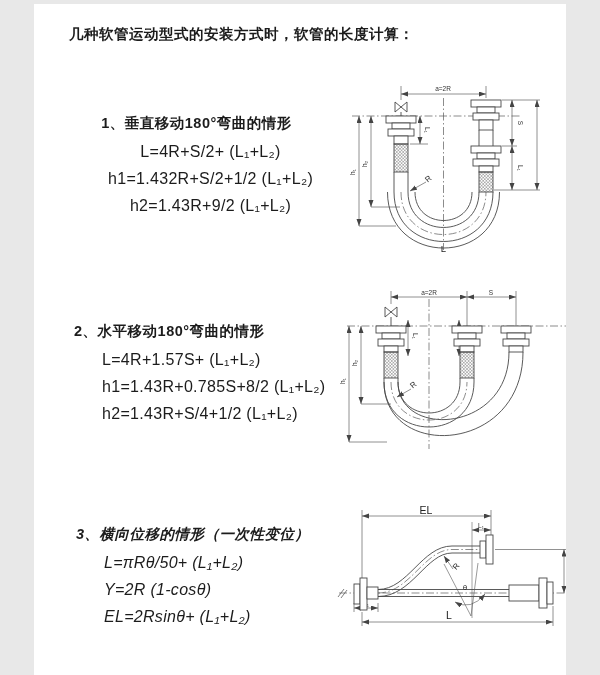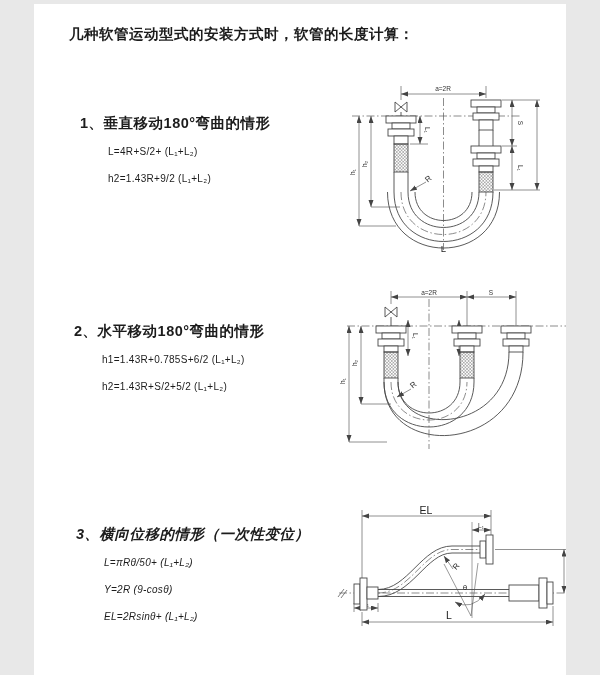--- a/index.html
+++ b/index.html
@@ -4,38 +4,39 @@
 <style>
   html,body{margin:0;padding:0;background:#e8e8e8;}
   .page{
     position:relative;width:532px;height:675px;background:#ffffff;
     font-family:"Liberation Sans","DejaVu Sans",sans-serif;color:#1c1c1c;
     overflow:hidden;margin:4px auto;
   }
   .doc-title{position:absolute;left:35px;top:21px;font-size:14.5px;font-weight:600;letter-spacing:.5px;}
   .sec{position:absolute;}
   .sec .heading{font-size:14.5px;font-weight:600;letter-spacing:.5px;margin:0 0 12px 0;}
-  .sec .formula{font-size:10px;letter-spacing:.3px;margin:0 0 13px 28px;line-height:14px;white-space:pre;}
+  .sec .formula{font-size:16px;letter-spacing:.3px;margin:0 0 13px 28px;line-height:14px;white-space:pre;}
   .diagram{position:absolute;}
   .diagram text{font-family:"Liberation Sans","DejaVu Sans",sans-serif;}
   .dim{font-size:6.5px;fill:#333;}
   .dim-md{font-size:8px;fill:#2a2a2a;}
   .dim-lg{font-size:9.5px;fill:#222;}
   .dim-xl{font-size:10.5px;fill:#222;}
 </style>
 </head>
 <body>
 
 <div class="page">
 
   <div class="doc-title">几种软管运动型式的安装方式时，软管的长度计算：</div>
 
-  <div class="sec" style="left:46px;top:110px;">
+  <div class="sec" style="left:46px;top:110px;text-align:center;">
     <div class="heading">1、垂直移动180°弯曲的情形</div>
     <div class="formula">L=4R+S/2+ (L₁+L₂)</div>
+    <div class="formula">h1=1.432R+S/2+1/2 (L₁+L₂)</div>
     <div class="formula">h2=1.43R+9/2 (L₁+L₂)</div>
   </div>
 
   <svg class="diagram" style="left:310px;top:76px;" width="285" height="180" viewBox="0 0 285 180">
     <defs>
       <marker id="ar1" markerWidth="8" markerHeight="6" refX="7" refY="2.5" orient="auto-start-reverse" markerUnits="userSpaceOnUse">
         <path d="M0,0 L7,2.5 L0,5 Z" fill="#444"></path>
       </marker>
       <pattern id="braid1" width="3.2" height="3.2" patternUnits="userSpaceOnUse">
         <path d="M0,3.2 L3.2,0 M0,0 L3.2,3.2" stroke="#6a6a6a" stroke-width="0.45" fill="none"></path>
@@ -109,22 +110,23 @@
 
     <g>
       <line x1="82" y1="102" x2="66" y2="111" stroke="#555" stroke-width="0.65" marker-end="url(#ar1)"></line>
       <text class="dim-md" x="86" y="101" text-anchor="middle" transform="rotate(-40 86 101)">R</text>
     </g>
     <text class="dim-lg" x="99.5" y="172" text-anchor="middle">L</text>
   </svg>
 
   <div class="sec" style="left:40px;top:318px;">
     <div class="heading">2、水平移动180°弯曲的情形</div>
-    <div class="formula">h1=1.43R+0.785S+6/2 (L₁+L₂)</div>
-    <div class="formula">h2=1.43R+S/2+5/2 (L₁+L₂)</div>
+    <div class="formula">L=4R+1.57S+ (L₁+L₂)</div>
+    <div class="formula">h1=1.43R+0.785S+8/2 (L₁+L₂)</div>
+    <div class="formula">h2=1.43R+S/4+1/2 (L₁+L₂)</div>
   </div>
 
   <svg class="diagram" style="left:305px;top:285px;" width="290" height="175" viewBox="0 0 290 175">
     <defs>
       <marker id="ar2" markerWidth="8" markerHeight="6" refX="7" refY="2.5" orient="auto-start-reverse" markerUnits="userSpaceOnUse">
         <path d="M0,0 L7,2.5 L0,5 Z" fill="#444"></path>
       </marker>
       <pattern id="braid2" width="3.2" height="3.2" patternUnits="userSpaceOnUse">
         <path d="M0,3.2 L3.2,0 M0,0 L3.2,3.2" stroke="#6a6a6a" stroke-width="0.45" fill="none"></path>
       </pattern>
@@ -192,21 +194,21 @@
 
     <g>
       <line x1="72" y1="100" x2="58" y2="108" stroke="#555" stroke-width="0.65" marker-end="url(#ar2)"></line>
       <text class="dim-md" x="76" y="98" text-anchor="middle" transform="rotate(-40 76 98)">R</text>
     </g>
   </svg>
 
   <div class="sec" style="left:42px;top:521px;font-style:italic;">
     <div class="heading">3、横向位移的情形（一次性变位）</div>
     <div class="formula">L=πRθ/50+ (L₁+L₂)</div>
-    <div class="formula">Y=2R (9-cosθ)</div>
+    <div class="formula">Y=2R (1-cosθ)</div>
     <div class="formula">EL=2Rsinθ+ (L₁+L₂)</div>
   </div>
 
   <svg class="diagram" style="left:300px;top:502px;" width="300" height="140" viewBox="0 0 300 140">
     <defs>
       <marker id="ar3" markerWidth="8" markerHeight="6" refX="7" refY="2.5" orient="auto-start-reverse" markerUnits="userSpaceOnUse">
         <path d="M0,0 L7,2.5 L0,5 Z" fill="#444"></path>
       </marker>
     </defs>
 

